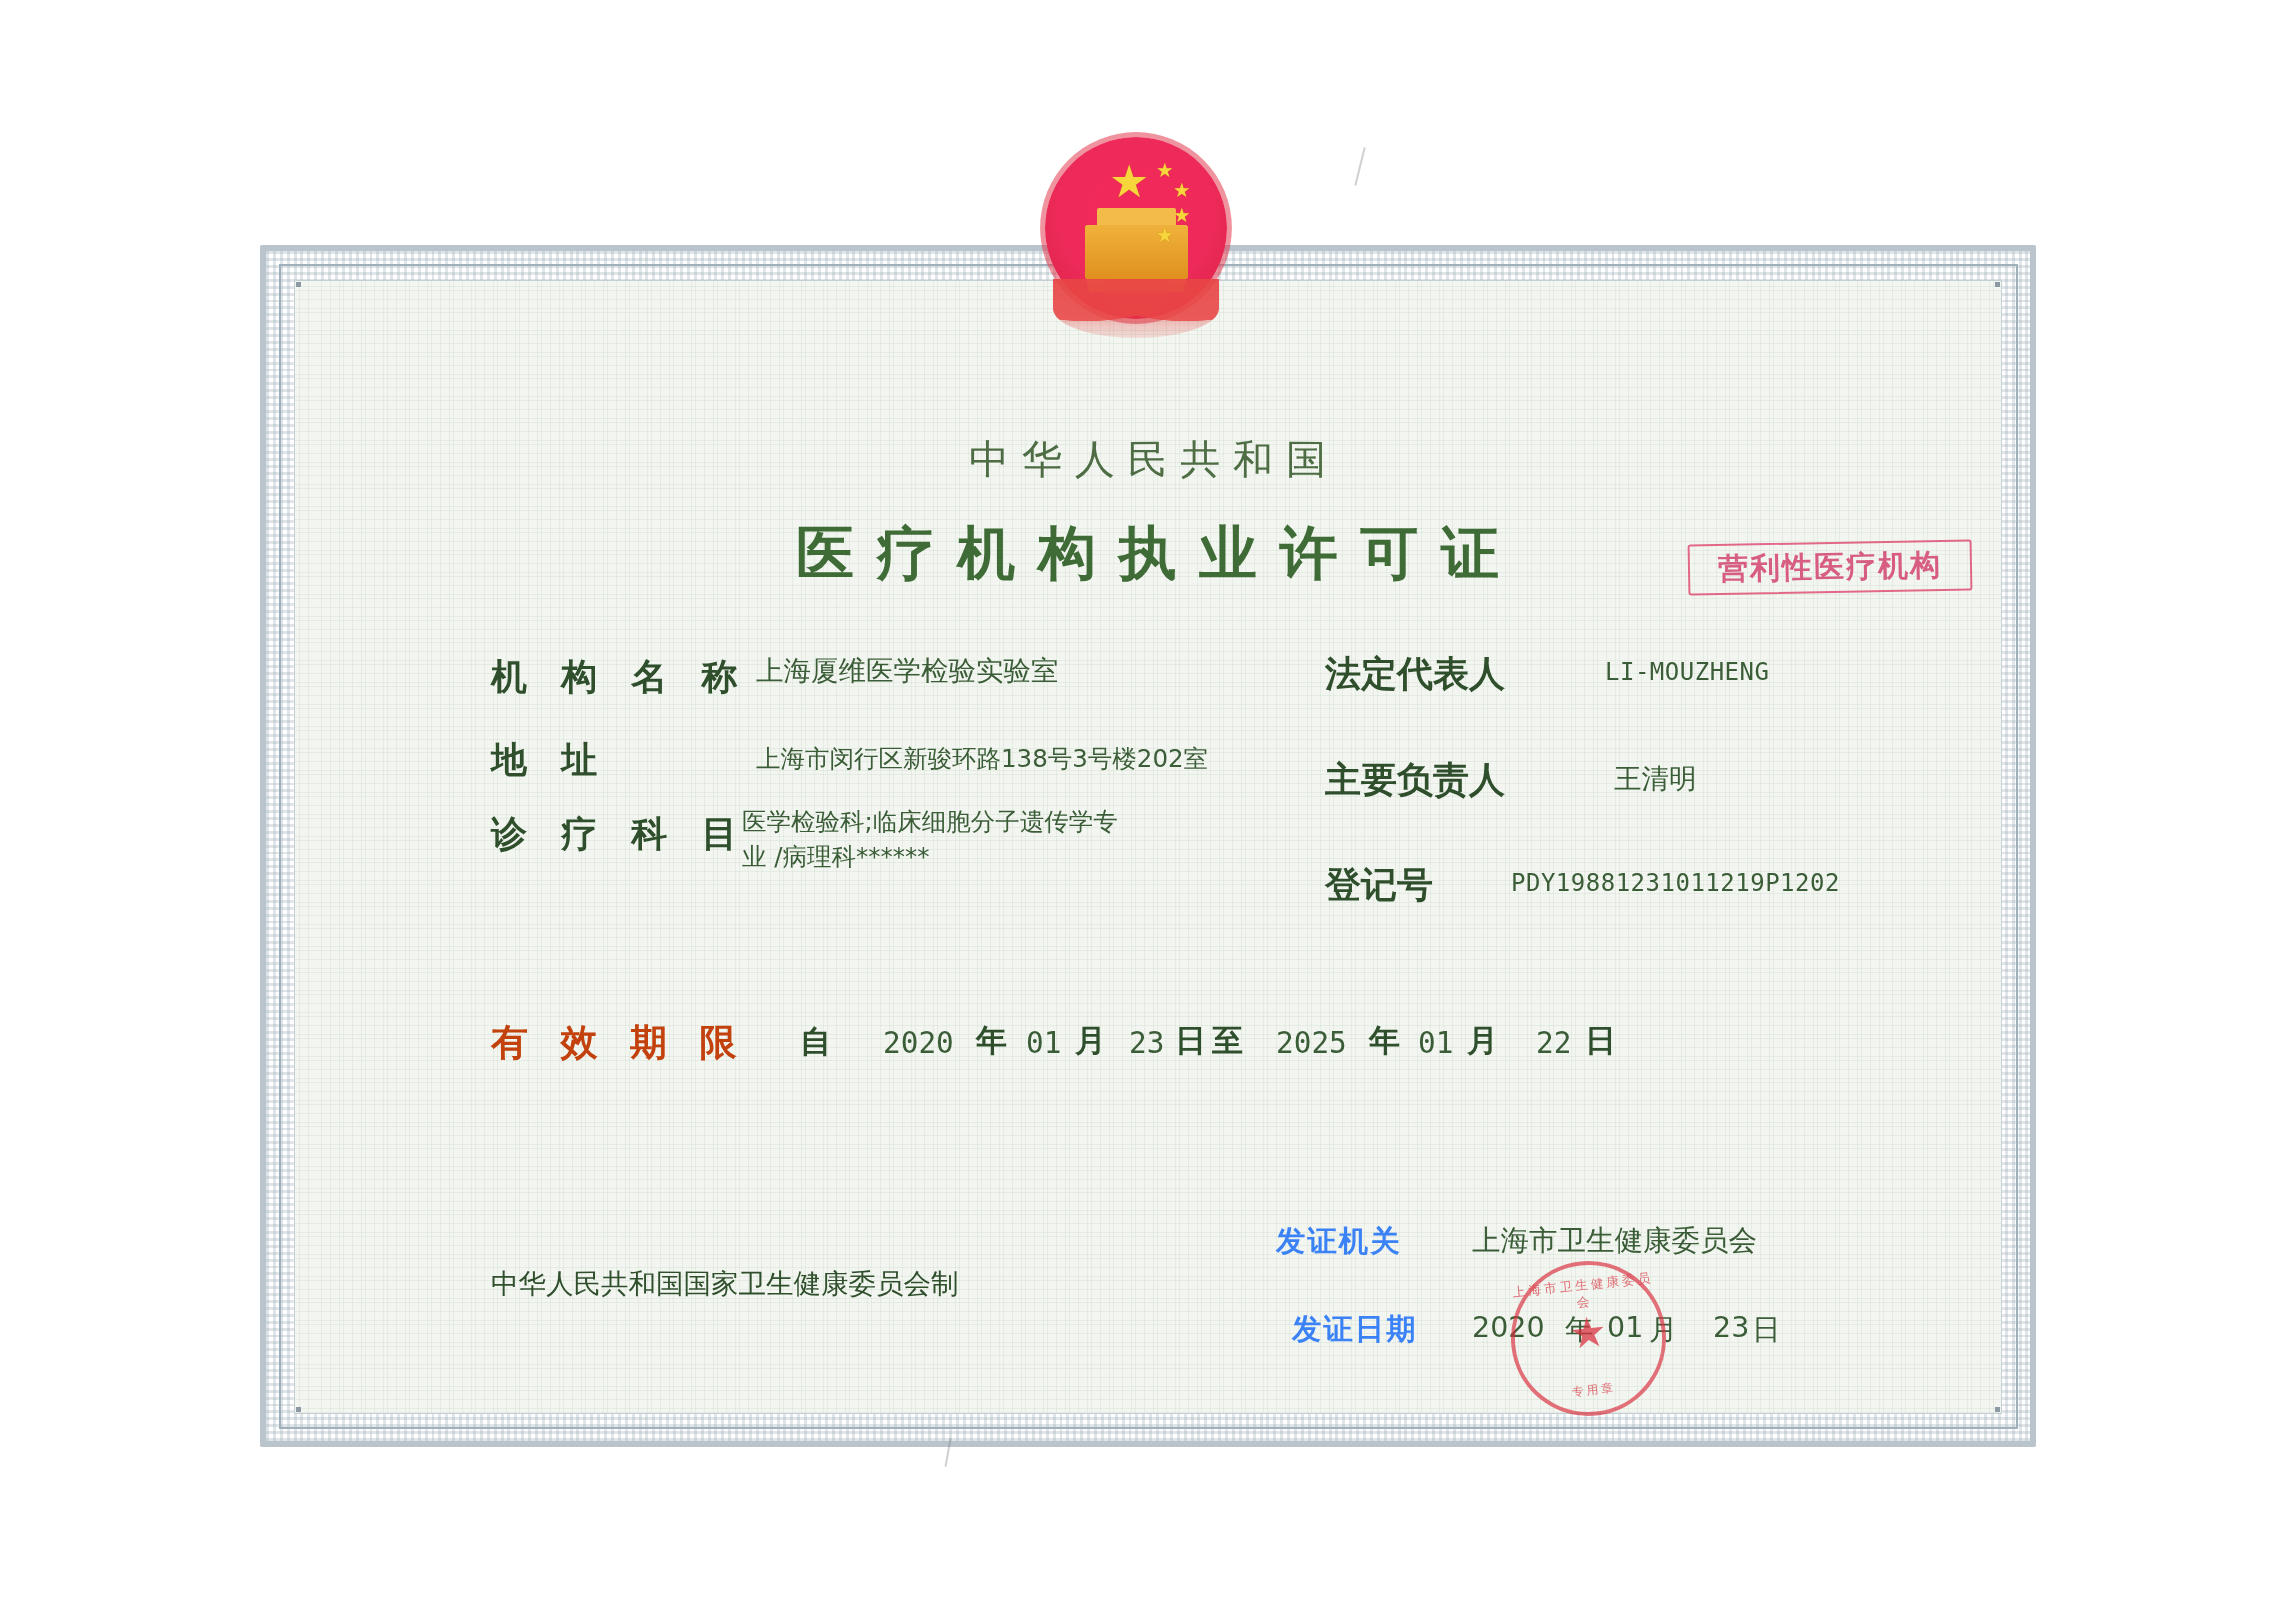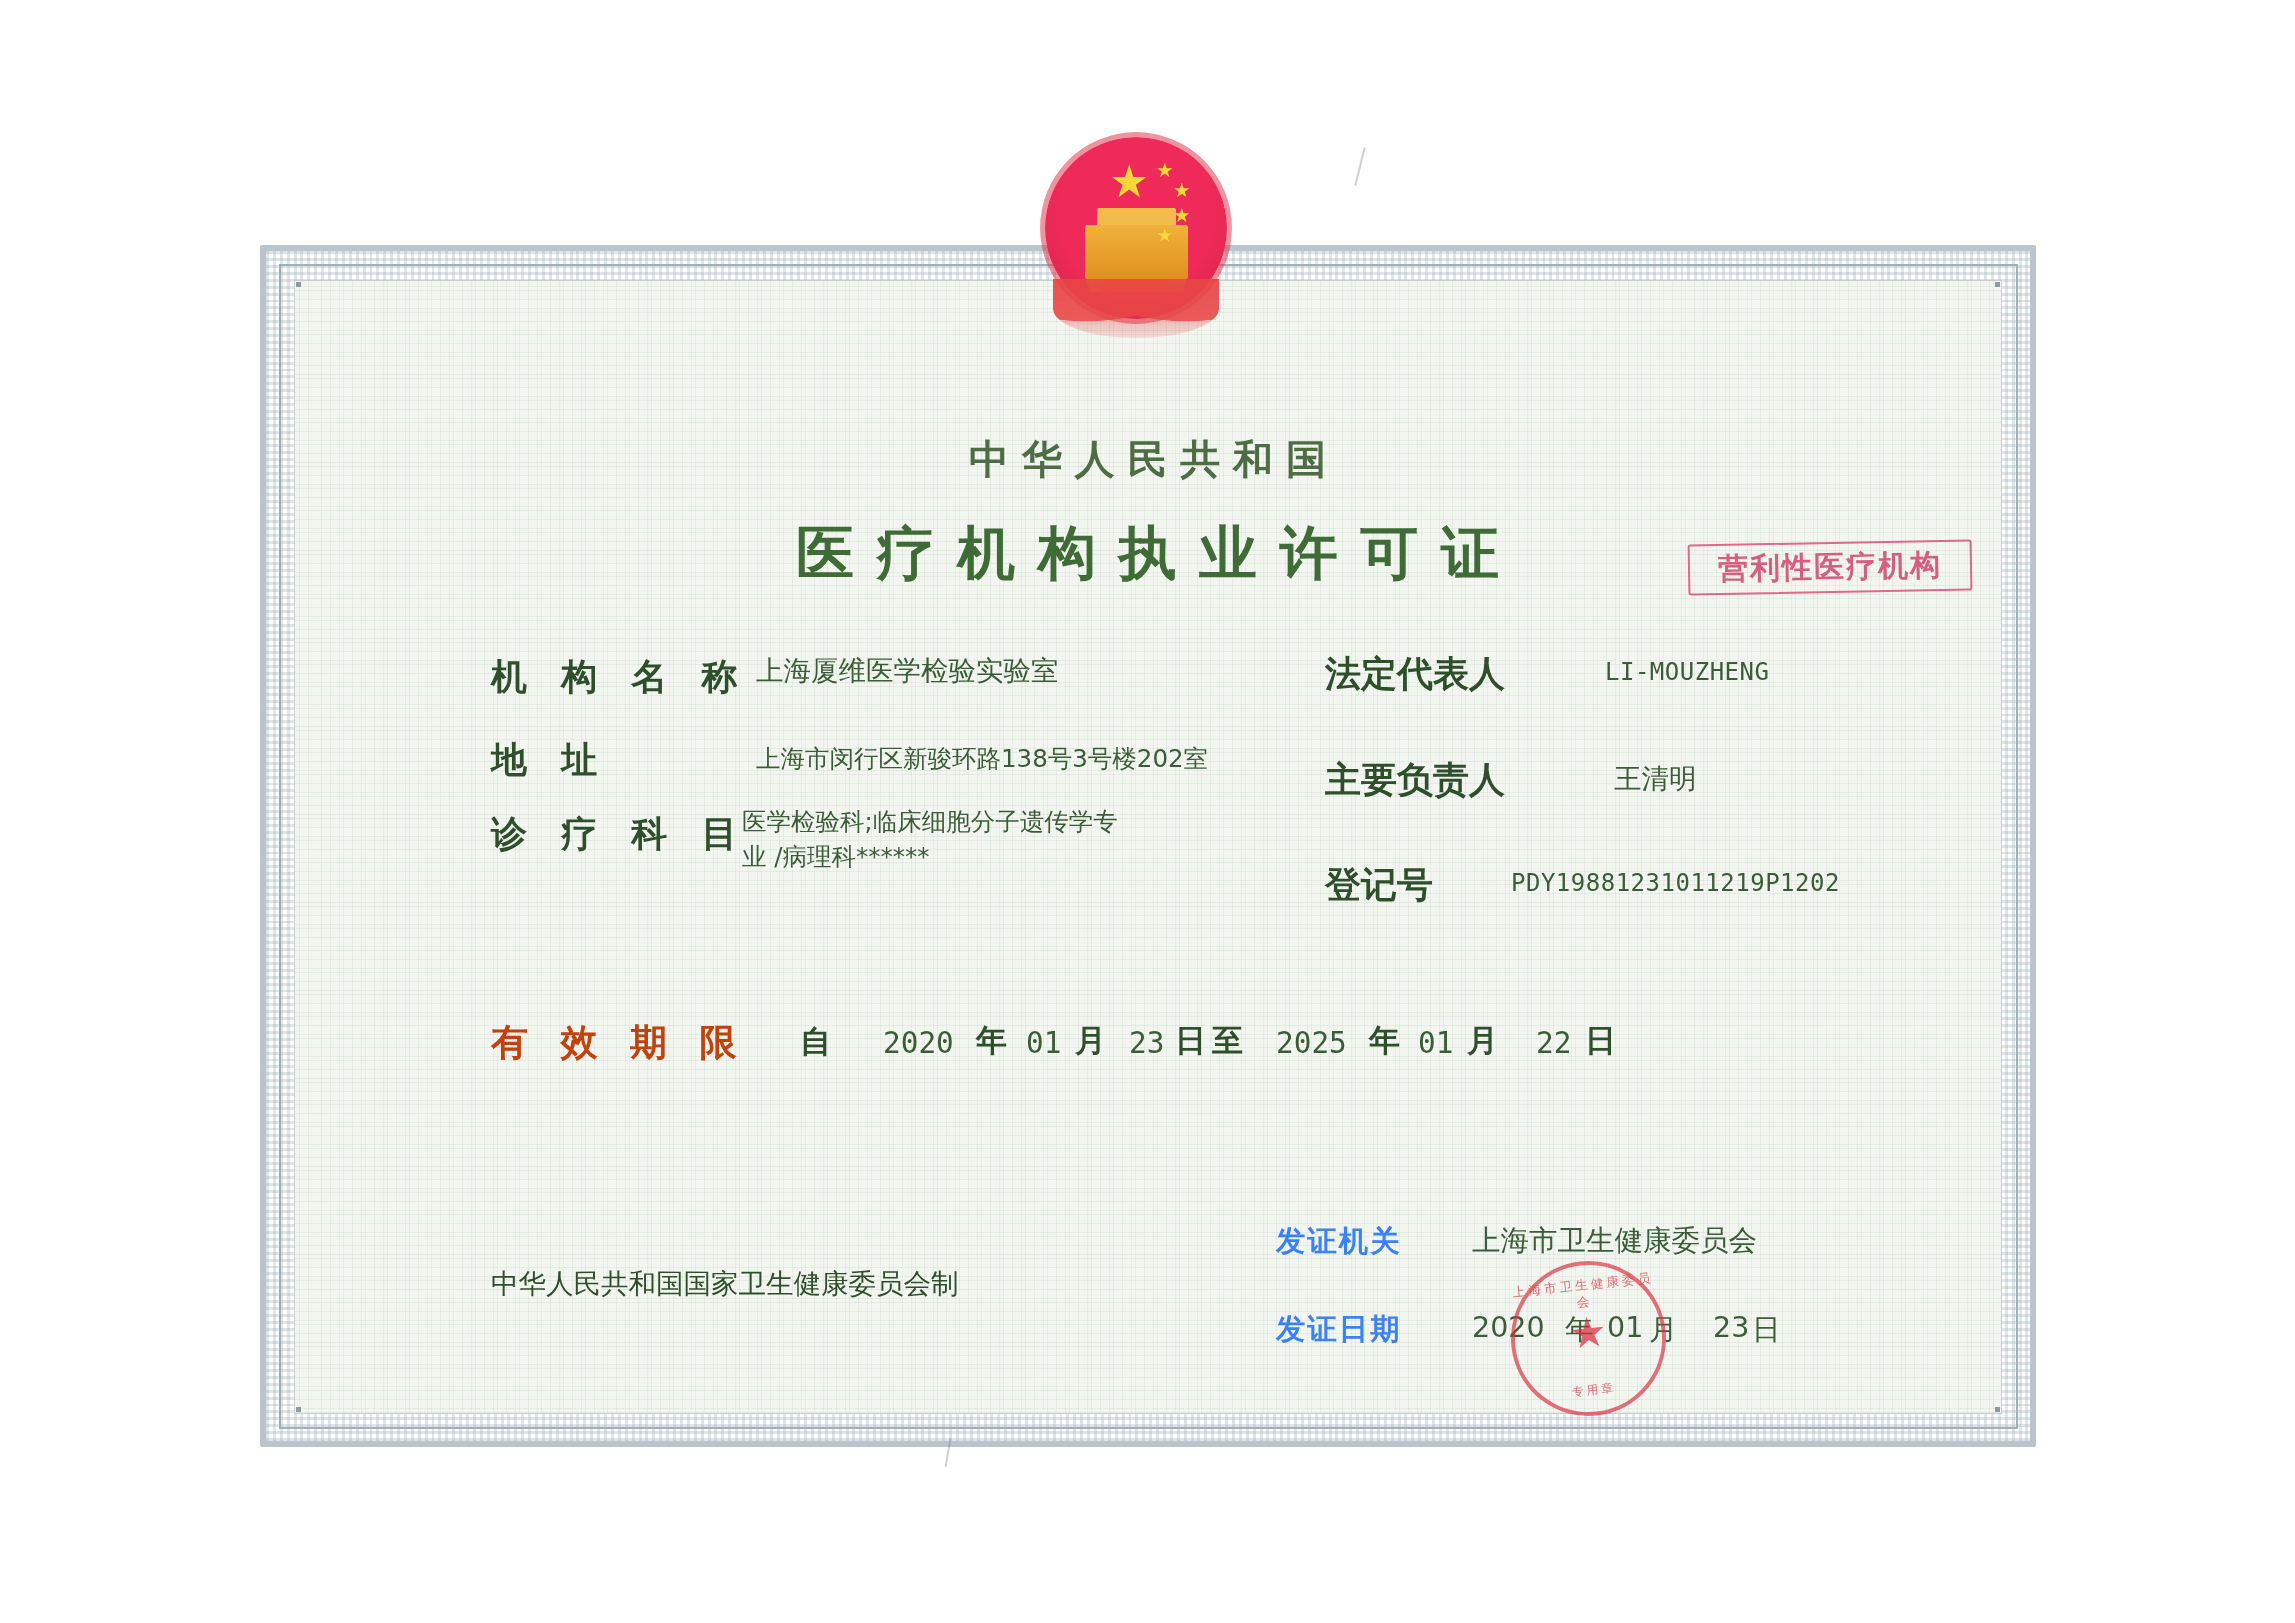--- a/index.html
+++ b/index.html
@@ -133,21 +133,21 @@
   }
 
   
   .cn-title {
     position: absolute;
     left: 0; right: 0;
     text-align: center;
     color: #4d6b42;
     font-family: "DejaVu Sans", "Liberation Sans", sans-serif;
     letter-spacing: 8.8px;
-    font-weight: 700;
+    font-weight: 400;
   }
   #country-name {
     top: 432px;
     font-size: 40px;
     letter-spacing: 12.8px;
     text-indent: 12.8px;
     color: #4e6d44;
   }
   #doc-title {
     top: 515px;
@@ -373,21 +373,21 @@
   <div class="date-unit" style="left:1467px; top:1020px;">月</div>
   <div class="date-num" style="left:1536px; top:1026px;">22</div>
   <div class="date-unit" style="left:1585px; top:1020px;">日</div>
 
 
   <div id="issuer-footnote">中华人民共和国国家卫生健康委员会制</div>
 
   <div class="footer-label" style="left:1276px; top:1222px;">发证机关</div>
   <div class="footer-value" style="left:1472px; top:1222px;">上海市卫生健康委员会</div>
 
-  <div class="footer-label" style="left:1276px; top:1310px;">发证日期</div>
+  <div class="footer-label" style="left:1276px; top:1310px;padding-left:16px;">发证日期</div>
   <div class="footer-value" style="left:1472px; top:1311px;">2020</div>
   <div class="footer-value" style="left:1565px; top:1311px;">年</div>
   <div class="footer-value" style="left:1607px; top:1311px;">01</div>
   <div class="footer-value" style="left:1649px; top:1311px;">月</div>
   <div class="footer-value" style="left:1713px; top:1311px;">23</div>
   <div class="footer-value" style="left:1752px; top:1311px;">日</div>
 
   <div id="official-seal">
     <div class="seal-text-top">上海市卫生健康委员会</div>
     <div class="seal-star">★</div>

